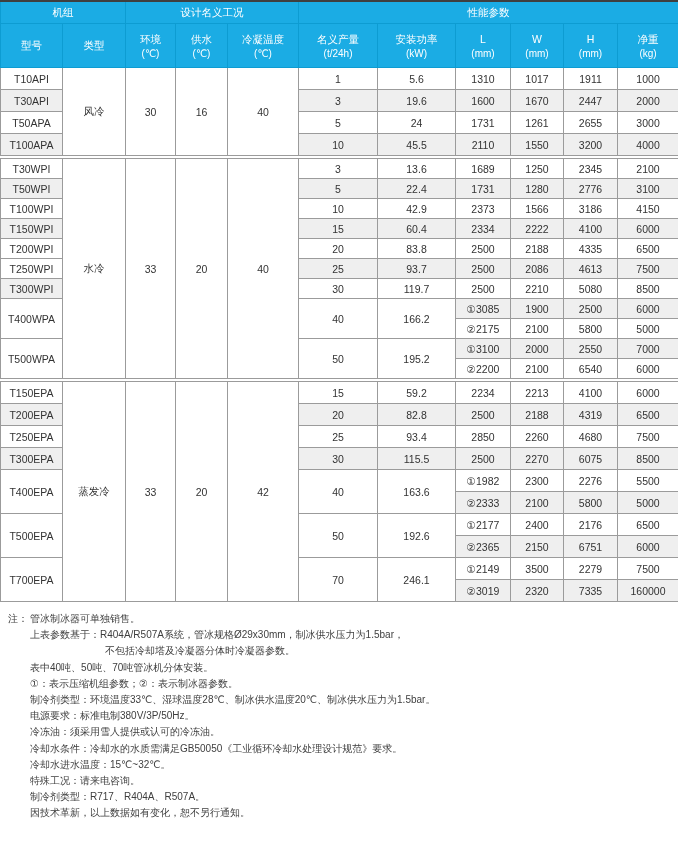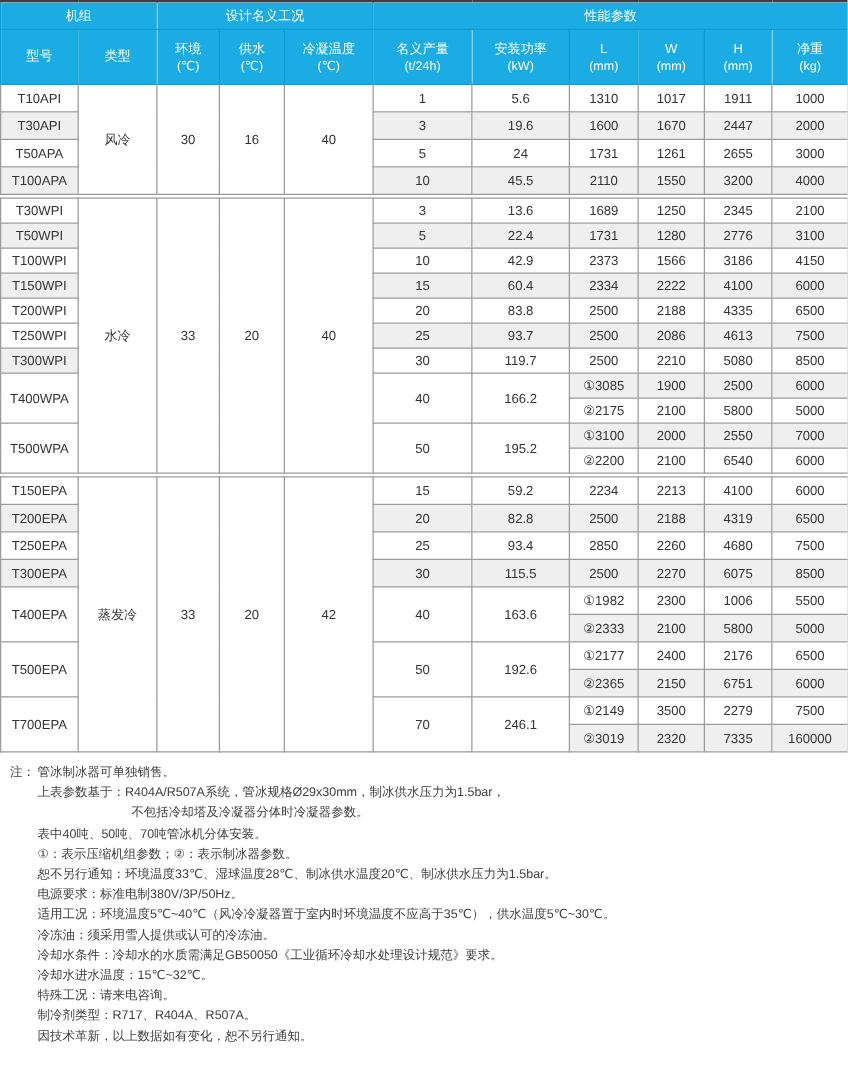--- a/index.html
+++ b/index.html
@@ -344,21 +344,21 @@
             <td class="dim g">2270</td>
             <td class="dim g">6075</td>
             <td class="dim g">8500</td>
           </tr>
           <tr>
             <td class="model w" rowspan="2">T400EPA</td>
             <td class="cap w" rowspan="2">40</td>
             <td class="pow w" rowspan="2">163.6</td>
             <td class="dim w">①1982</td>
             <td class="dim w">2300</td>
-            <td class="dim w">1006</td>
+            <td class="dim w">2276</td>
             <td class="dim w">5500</td>
           </tr>
           <tr>
             <td class="dim g">②2333</td>
             <td class="dim g">2100</td>
             <td class="dim g">5800</td>
             <td class="dim g">5000</td>
           </tr>
           <tr>
             <td class="model w" rowspan="2">T500EPA</td>
@@ -393,23 +393,22 @@
         </tbody>
       </table>
     </div>
   <div class="notes" id="notes">
     <span class="note-prefix">注：</span>
   <div class="note-line">管冰制冰器可单独销售。</div>
       <div class="note-line">上表参数基于：R404A/R507A系统，管冰规格Ø29x30mm，制冰供水压力为1.5bar，</div>
       <div class="note-line ind">不包括冷却塔及冷凝器分体时冷凝器参数。</div>
       <div class="note-line">表中40吨、50吨、70吨管冰机分体安装。</div>
       <div class="note-line">①：表示压缩机组参数；②：表示制冰器参数。</div>
-      <div class="note-line">恕不另行通知：环境温度33℃、湿球温度28℃、制冰供水温度20℃、制冰供水压力为1.5bar。</div>
+      <div class="note-line">制冷剂类型：环境温度33℃、湿球温度28℃、制冰供水温度20℃、制冰供水压力为1.5bar。</div>
       <div class="note-line">电源要求：标准电制380V/3P/50Hz。</div>
-      <div class="note-line">适用工况：环境温度5℃~40℃（风冷冷凝器置于室内时环境温度不应高于35℃），供水温度5℃~30℃。</div>
       <div class="note-line">冷冻油：须采用雪人提供或认可的冷冻油。</div>
       <div class="note-line">冷却水条件：冷却水的水质需满足GB50050《工业循环冷却水处理设计规范》要求。</div>
       <div class="note-line">冷却水进水温度：15℃~32℃。</div>
       <div class="note-line">特殊工况：请来电咨询。</div>
       <div class="note-line">制冷剂类型：R717、R404A、R507A。</div>
       <div class="note-line">因技术革新，以上数据如有变化，恕不另行通知。</div>
     </div>
 </div>
 
 </body></html>

